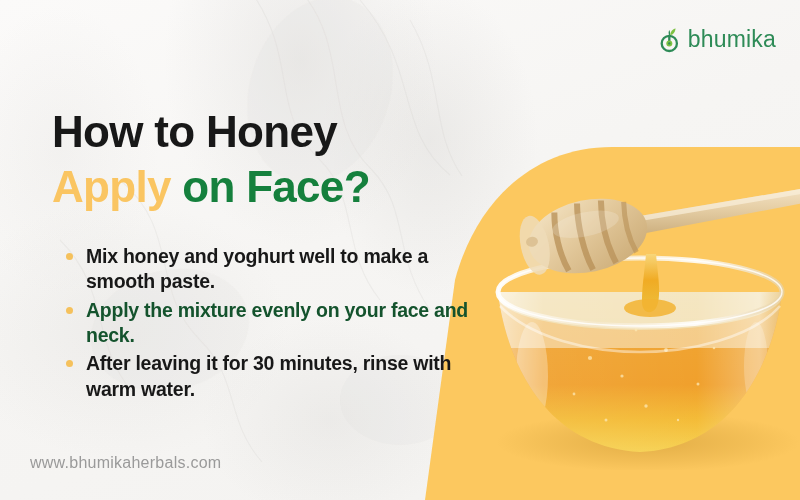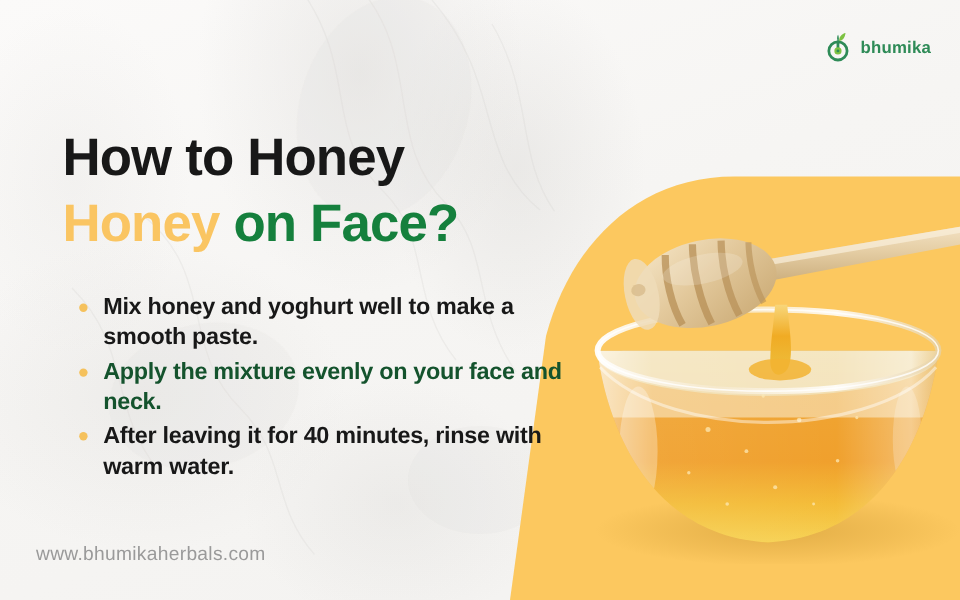--- a/index.html
+++ b/index.html
@@ -44,23 +44,23 @@
   .logo {
     position: absolute;
     top: 26px;
     right: 24px;
     display: flex;
     align-items: center;
     gap: 6px;
   }
   .logo-mark { display: block; }
   .logo-text {
-    font-size: 14px;
+    font-size: 23px;
     letter-spacing: 0.2px;
-    font-weight: 700;
+    font-weight: 400;
   }
 
   
   .headline {
     position: absolute;
     left: 52px;
     top: 104px;
     width: 420px;
   }
   .headline-line {
@@ -261,34 +261,34 @@
       <path d="M11.3 8.8 L11.3 16.4" stroke="#2E8B57" stroke-width="2.3" stroke-linecap="round"></path>
       <circle cx="11.3" cy="16.4" r="3.0" fill="#7DC242"></circle>
       <circle cx="11.3" cy="16.4" r="1.2" fill="#2E8B57"></circle>
     </svg>
     <span class="logo-text" style="color:#2E8B57">bhumika</span>
   </div>
 
   <div class="headline">
     <div class="headline-line" style="color:#181818">How to Honey</div>
     <div class="headline-line">
-      <span class="kw-accent" style="color:#FAC562">Honey</span><span style="color:#15803d"> on Face?</span>
+      <span class="kw-accent" style="color:#FAC562">Apply</span><span style="color:#15803d"> on Face?</span>
     </div>
   </div>
 
   <ul class="steps">
     <li class="step" style="color:#181818">
       <span class="step-dot" style="background:#F5C15C"></span>
       <span>Mix honey and yoghurt well to make a smooth paste.</span>
     </li>
     <li class="step" style="color:#14532d">
       <span class="step-dot" style="background:#F5C15C"></span>
       <span>Apply the mixture evenly on your face and neck.</span>
     </li>
     <li class="step" style="color:#181818">
       <span class="step-dot" style="background:#F5C15C"></span>
-      <span>After leaving it for 40 minutes, rinse with warm water.</span>
+      <span>After leaving it for 30 minutes, rinse with warm water.</span>
     </li>
   </ul>
 
   <div class="site-url" style="color:#9A9A9A">www.bhumikaherbals.com</div>
 
 </div>
 
 </body></html>

